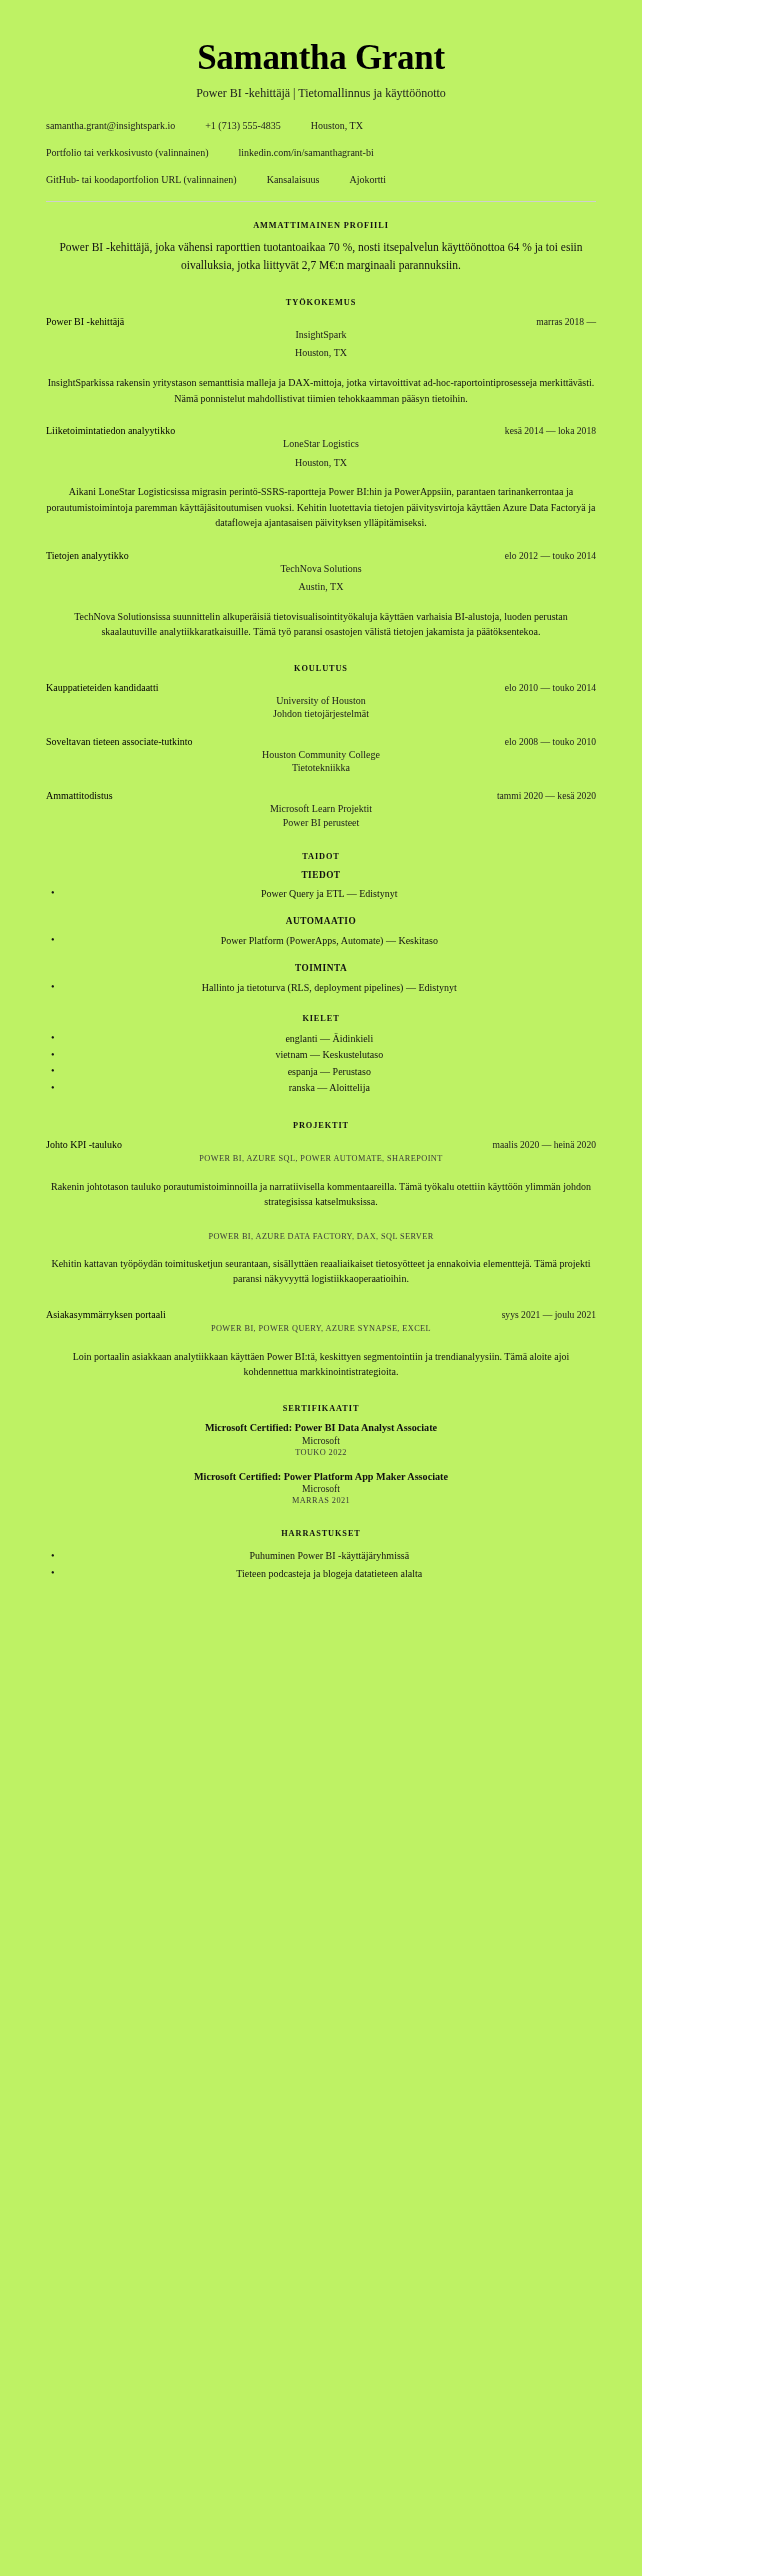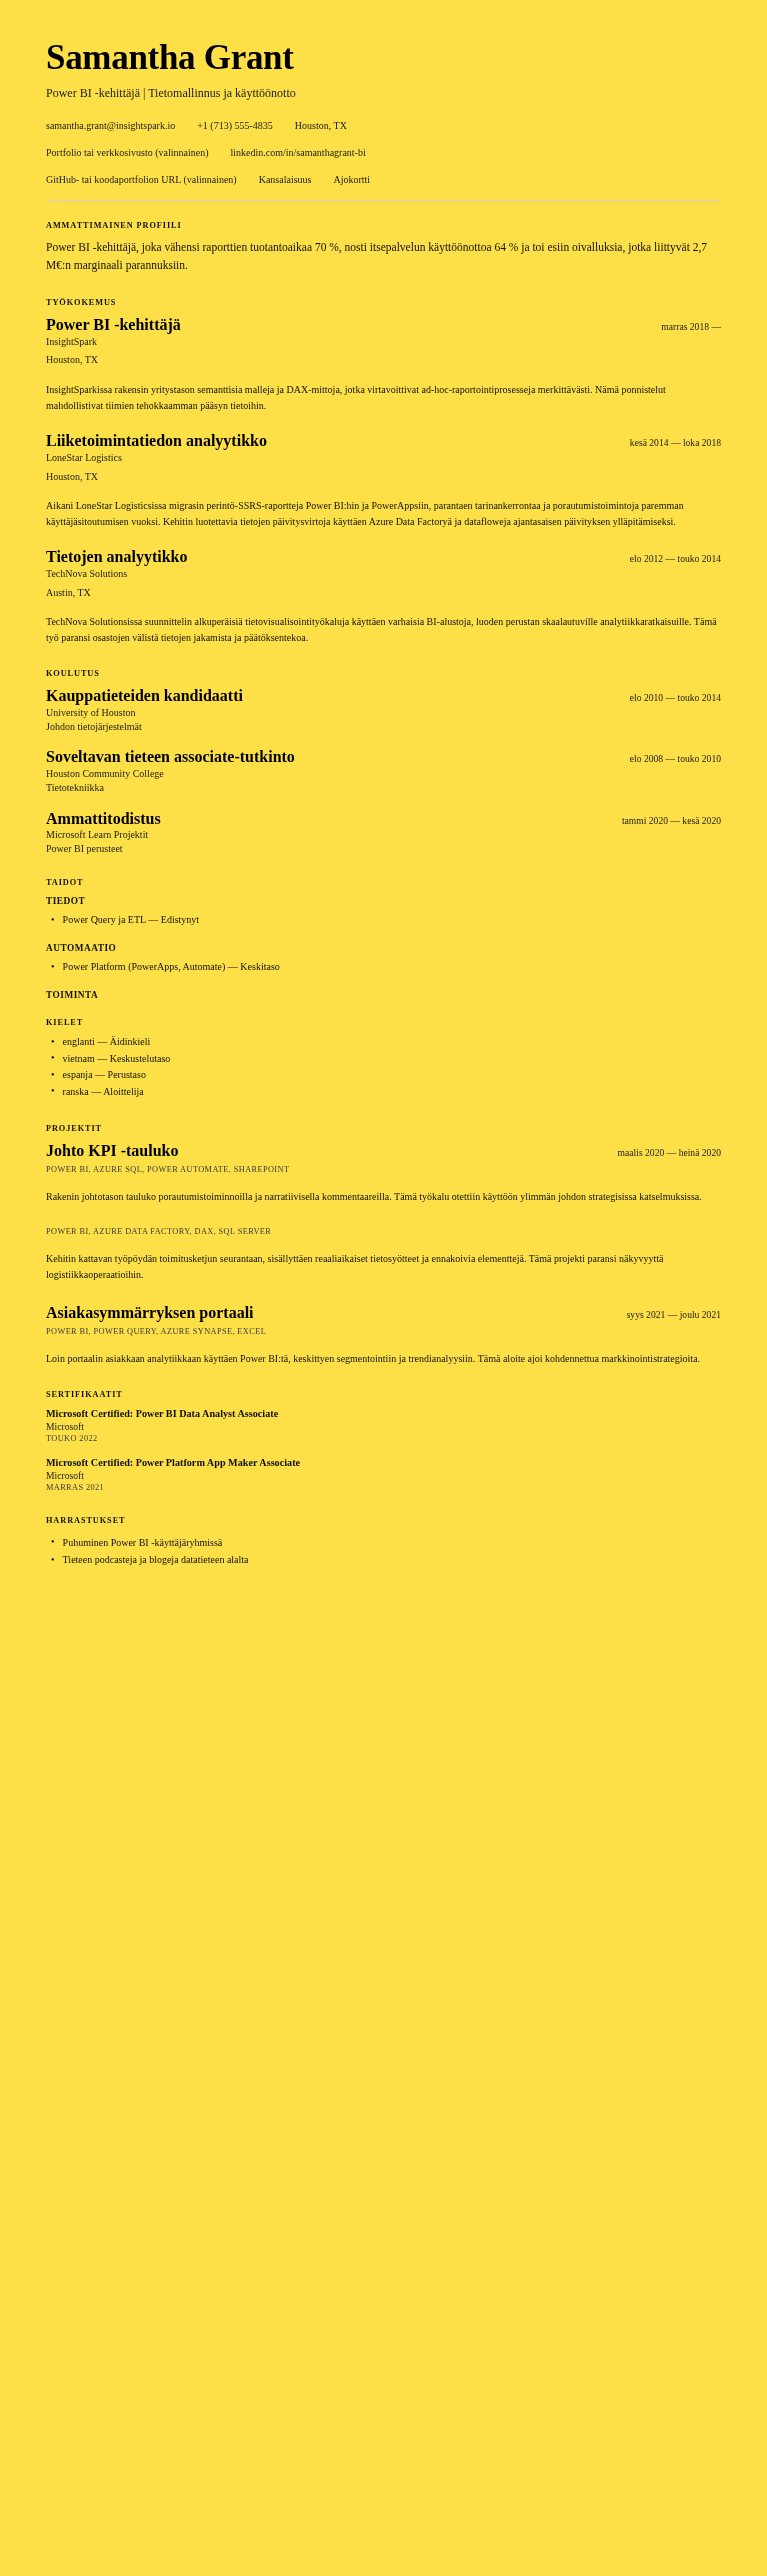--- a/index.html
+++ b/index.html
@@ -4,24 +4,25 @@
 <style>
   * { box-sizing: border-box; }
   html, body { margin: 0; padding: 0; }
   body {
     width: 767px;
     background: #ffffff;
     font-family: "Liberation Serif", serif;
     color: #111111;
   }
   .page {
-    width: 767px;
+    width: 642px;
     min-height: 2576px;
     padding: 40px 46px 25.6px 46px;
-    background: #fde047;
+    background: #bef264;
+    text-align: center;
   }
   .name {
     font-family: "Liberation Serif", serif;
     font-size: 35px;
     font-weight: bold;
     letter-spacing: -0.3px;
     line-height: 1.05;
     margin: 0 0 9px 0;
     color: #000000;
   }
@@ -29,21 +30,21 @@
     font-size: 12px;
     color: #1c1c1c;
     margin: 0 0 19px 0;
   }
   .contact-row {
     font-size: 10px;
     color: #1c1c1c;
     margin-bottom: 9px;
     display: flex;
     flex-wrap: wrap;
-    gap: 0;
+    gap: 8px;
     align-items: baseline;
     margin-top: 16px;
   }
   .contact-row .citem { margin-right: 22px; white-space: nowrap; }
   .contact-row .citem:last-child { margin-right: 0; }
   .rule {
     border: none;
     border-top: 0.6px solid #cfcfcf;
     margin: 16.6px 0 19px 0;
   }
@@ -64,22 +65,22 @@
     margin: 0;
   }
   .entry { margin-bottom: 19px; }
   .entry-head {
     display: flex;
     justify-content: space-between;
     align-items: baseline;
     gap: 11.5px;
   }
   .entry-title {
-    font-size: 16px;
-    font-weight: bold;
+    font-size: 10px;
+    font-weight: normal;
     color: #000000;
     margin: 0;
   }
   .entry-dates {
     font-size: 9.6px;
     color: #1c1c1c;
     white-space: nowrap;
   }
   .entry-sub {
     font-size: 10px;
@@ -270,20 +271,23 @@
 
     <div class="skill-group">
       <h3 class="skill-group-title">Automaatio</h3>
       <ul class="bullets">
         <li>Power Platform (PowerApps, Automate) — Keskitaso</li>
       </ul>
     </div>
 
     <div class="skill-group">
       <h3 class="skill-group-title">Toiminta</h3>
+      <ul class="bullets">
+        <li>Hallinto ja tietoturva (RLS, deployment pipelines) — Edistynyt</li>
+      </ul>
     </div>
 
     <h3 class="kielet-title">Kielet</h3>
     <ul class="bullets">
       <li>englanti — Äidinkieli</li>
       <li>vietnam — Keskustelutaso</li>
       <li>espanja — Perustaso</li>
       <li>ranska — Aloittelija</li>
     </ul>
   </section>

